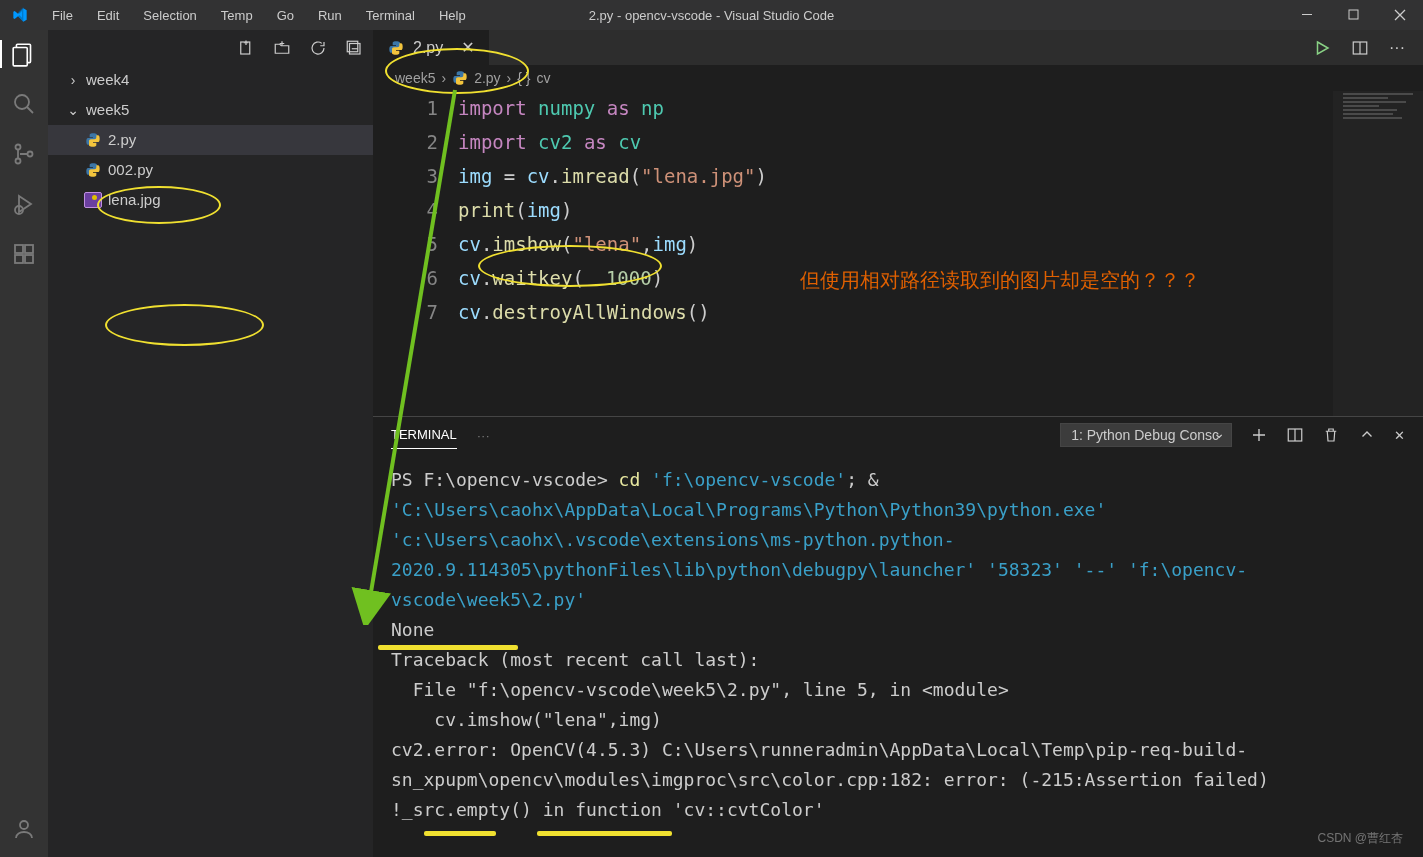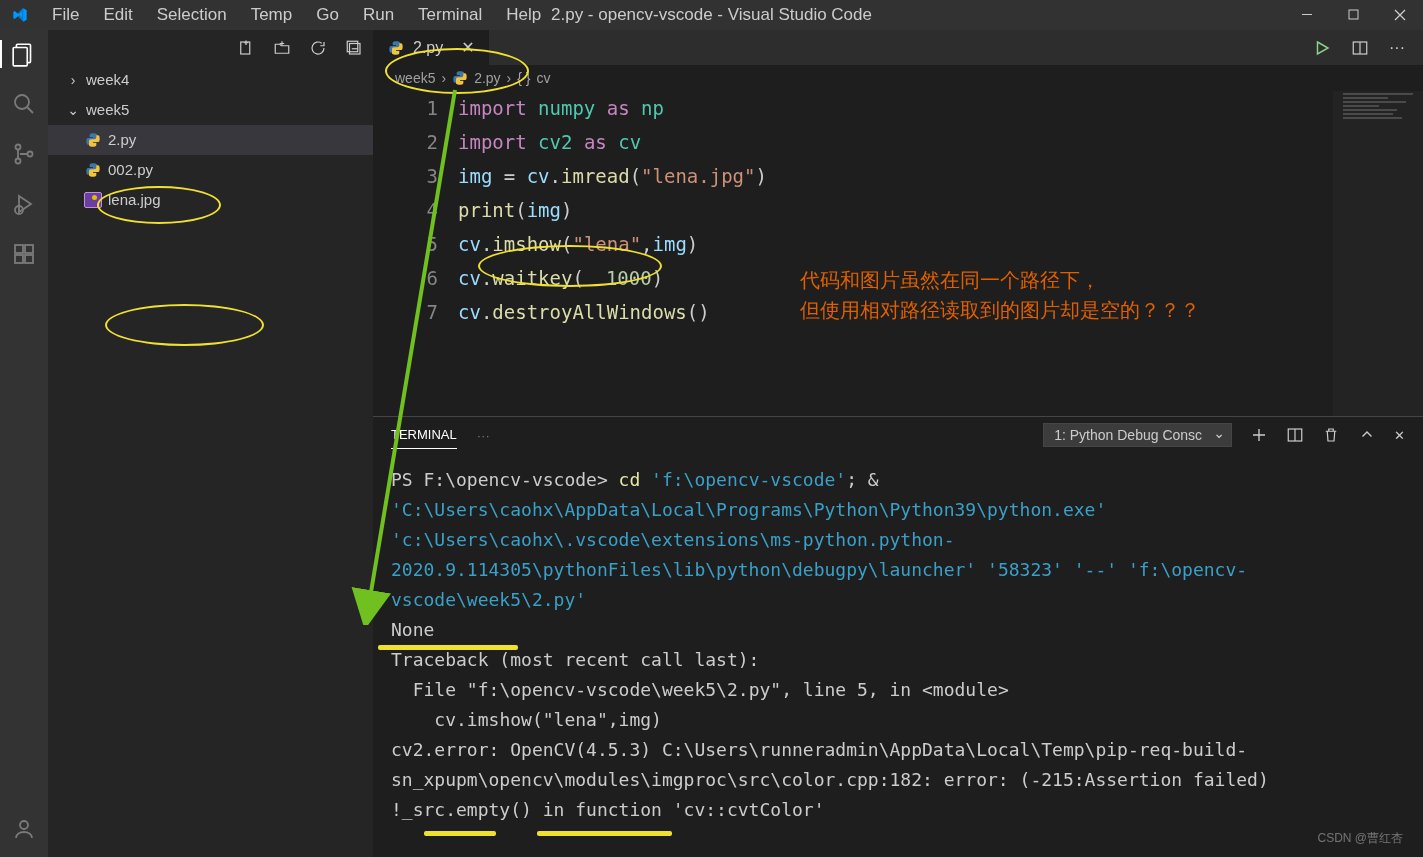--- a/index.html
+++ b/index.html
@@ -21,21 +21,21 @@
     --cyan: #4ec9b0;
     --kw: #c586c0;
     --yellow-anno: #f0e030;
     --orange-anno: #e06000;
     --green-arrow: #70c020;
     --sel: #37373d;
     --accent-blue: #0e639c;
     --border: #454545;
   }
   html,body{margin:0;padding:0;width:1423px;height:857px;background:var(--bg);font-family:"Segoe UI",Arial,sans-serif;color:var(--fg);overflow:hidden;position:relative;}
-  .titlebar{height:30px;background:var(--bg-title);display:flex;align-items:center;font-size:17px;position:relative;}
+  .titlebar{height:30px;background:var(--bg-title);display:flex;align-items:center;font-size:13px;position:relative;}
   .titlebar .vsicon{width:16px;height:16px;margin:0 12px;}
   .menus{display:flex;gap:0;}
   .menus span{padding:4px 12px;cursor:default;}
   .titlecenter{position:absolute;left:50%;transform:translateX(-50%);color:var(--fg);}
   .winbtns{position:absolute;right:0;top:0;display:flex;height:30px;}
   .winbtns div{width:46px;display:flex;align-items:center;justify-content:center;}
   .main{display:flex;height:827px;}
   .activity{width:48px;background:var(--bg-activity);display:flex;flex-direction:column;align-items:center;padding-top:10px;gap:22px;}
   .activity .aicon{width:28px;height:28px;display:flex;align-items:center;justify-content:center;color:var(--fg-dimmer);}
   .activity .aicon.active{color:#fff;}
@@ -63,21 +63,21 @@
   .editor{flex:1;display:flex;font-family:Consolas,monospace;font-size:19px;line-height:34px;background:var(--bg-editor);position:relative;}
   .gutter{width:65px;text-align:right;color:#858585;padding-right:20px;padding-top:0;}
   .code{flex:1;padding-top:0;white-space:pre;}
   .minimap{position:absolute;top:0;right:0;width:90px;height:100%;background:rgba(50,50,50,.25);}
   .minimap .mmline{height:2px;margin:2px 10px;background:rgba(150,150,150,.35);}
   .panel{height:440px;border-top:1px solid var(--border);display:flex;flex-direction:column;}
   .paneltabs{height:36px;display:flex;align-items:center;padding:0 18px;gap:20px;font-size:13px;}
   .paneltabs .ptab{color:var(--fg-dimmer);padding:6px 0;}
   .paneltabs .ptab.active{color:#fff;border-bottom:1.5px solid #fff;}
   .panel-right{margin-left:auto;display:flex;align-items:center;gap:18px;}
-  .dropdown{background:#3c3c3c;border:1px solid var(--border);padding:3px 29px 3px 10px;font-size:14px;position:relative;color:var(--fg);}
+  .dropdown{background:#3c3c3c;border:1px solid var(--border);padding:3px 12px 3px 10px;font-size:14px;position:relative;color:var(--fg);}
   .dropdown::after{content:"⌄";position:absolute;right:6px;top:1px;}
   .term{flex:1;padding:12px 18px;font-family:Consolas,monospace;font-size:18px;line-height:30px;white-space:pre-wrap;overflow:hidden;}
   .term .prompt{color:var(--fg);}
   .term .cmd{color:#e8e8a0;}
   .term .str{color:#3aa0c8;}
   .kw{color:var(--kw);} .mod{color:var(--cyan);} .id{color:var(--lblue);margin-top:9px;} .fn{color:var(--func);} .s{color:var(--str);} .nu{color:var(--num);margin-left:22px;}
   
   .ellipse{position:absolute;border:2.5px solid var(--yellow-anno);border-radius:50%;pointer-events:none;}
   .underline{position:absolute;border-bottom:5px solid var(--yellow-anno);pointer-events:none;border-radius:2px;}
   .anno-text{position:absolute;color:var(--orange-anno);font-size:20px;line-height:30px;font-weight:500;pointer-events:none;}
@@ -349,17 +349,16 @@
 <svg class="arrow" style="left:350px;top:85px;" width="130" height="540">
   <defs>
       <marker id="ah" markerWidth="10" markerHeight="10" refX="5" refY="5" orient="auto">
         <path d="M0 0L10 5L0 10z" fill="#70c020"></path>
       </marker>
     </defs>
   <line x1="105" y1="5" x2="18" y2="525" stroke="#70c020" stroke-width="4" marker-end="url(#ah)"></line>
 </svg>
 
 <div class="anno-text" style="left:800px;top:265px;">
-  <div>代码和图片虽然在同一个路径下，</div>
   <div>但使用相对路径读取到的图片却是空的？？？</div>
 </div>
 
 <div class="watermark">CSDN @曹红杏</div>
 
 </body></html>

